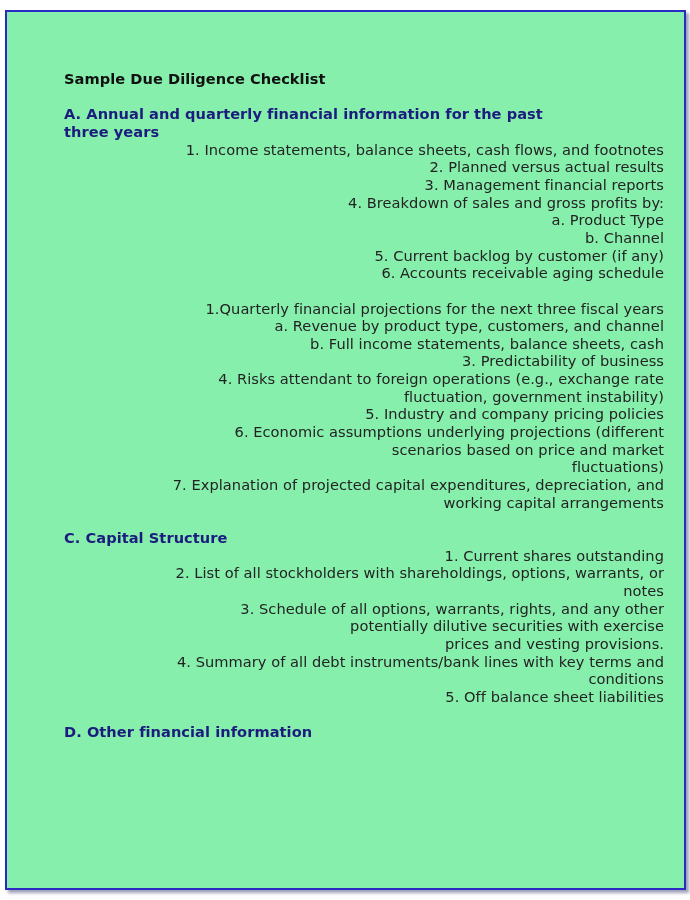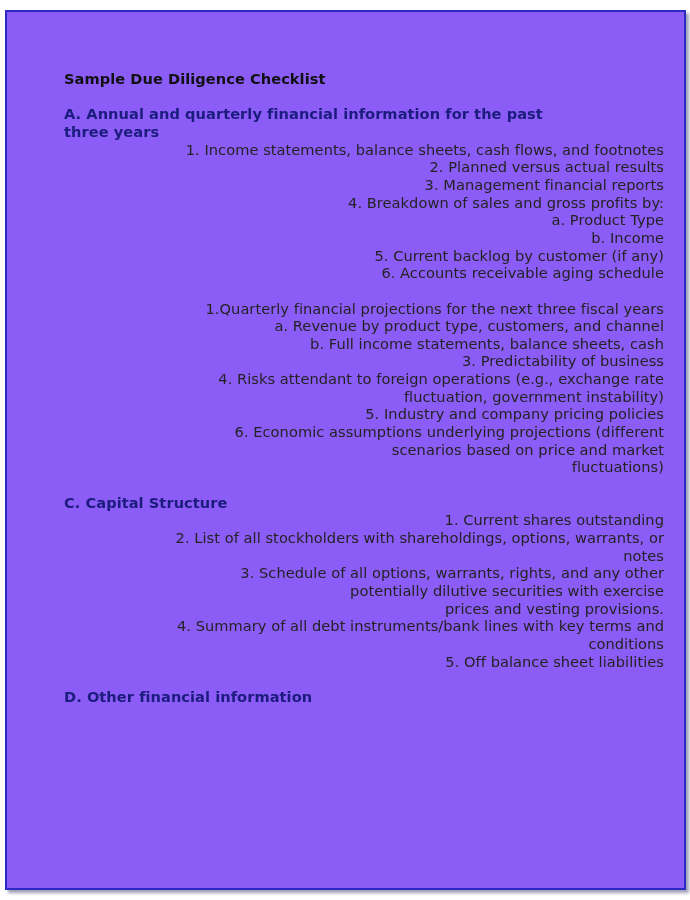--- a/index.html
+++ b/index.html
@@ -2,21 +2,21 @@
 <html><head>
 <meta charset="utf-8">
 <style>
   html, body { margin: 0; padding: 0; }
   body {
     width: 690px; height: 900px; background: #ffffff; position: relative; overflow: hidden;
     font-family: "DejaVu Sans", sans-serif;
   }
   .frame {
     position: absolute; left: 5px; top: 10px; width: 677px; height: 876px;
-    border: 2px solid #2b2bc4; background: #8b5cf6;
+    border: 2px solid #2b2bc4; background: #86efac;
     box-shadow: 3px 3px 3px rgba(40,40,100,0.45);
   }
   .content {
     position: absolute; left: 57px; top: 58px; width: 600px;
     font-size: 14.6px; line-height: 17.65px; color: #232323;
     letter-spacing: 0.05px;
   }
   .doc-title { font-weight: bold; color: #111; margin: 0; }
   .gap-title { height: 17.65px; }
   .part-heading { font-weight: bold; color: #111; margin: 0; }
@@ -37,40 +37,42 @@
       <p class="sec-heading">
         <span>A. Annual and quarterly financial information for the past</span><br>
         <span>three years</span>
       </p>
       <ul class="items">
         <li class="item">1. Income statements, balance sheets, cash flows, and footnotes</li>
         <li class="item">2. Planned versus actual results</li>
         <li class="item">3. Management financial reports</li>
         <li class="item">4. Breakdown of sales and gross profits by:</li>
         <li class="item">a. Product Type</li>
-        <li class="item">b. Income</li>
+        <li class="item">b. Channel</li>
         <li class="item">5. Current backlog by customer (if any)</li>
         <li class="item">6. Accounts receivable aging schedule</li>
       </ul>
     </section>
 
     <div class="gap"></div>
 
     <section>
       <ul class="items">
         <li class="item">1.Quarterly financial projections for the next three fiscal years</li>
         <li class="item">a. Revenue by product type, customers, and channel</li>
         <li class="item">b. Full income statements, balance sheets, cash</li>
         <li class="item">3. Predictability of business</li>
         <li class="item">4. Risks attendant to foreign operations (e.g., exchange rate
 fluctuation, government instability)</li>
         <li class="item">5. Industry and company pricing policies</li>
         <li class="item">6. Economic assumptions underlying projections (different
 scenarios based on price and market
 fluctuations)</li>
+        <li class="item">7. Explanation of projected capital expenditures, depreciation, and
+working capital arrangements</li>
       </ul>
     </section>
 
     <div class="gap"></div>
 
     <section>
       <p class="sec-heading">C. Capital Structure</p>
       <ul class="items">
         <li class="item">1. Current shares outstanding</li>
         <li class="item">2. List of all stockholders with shareholdings, options, warrants, or

